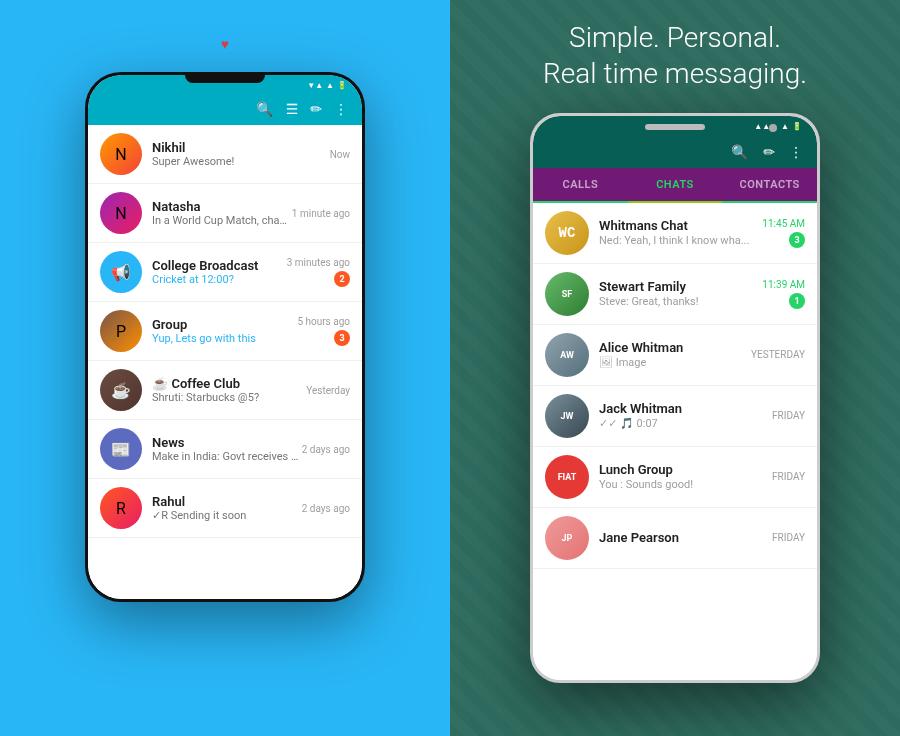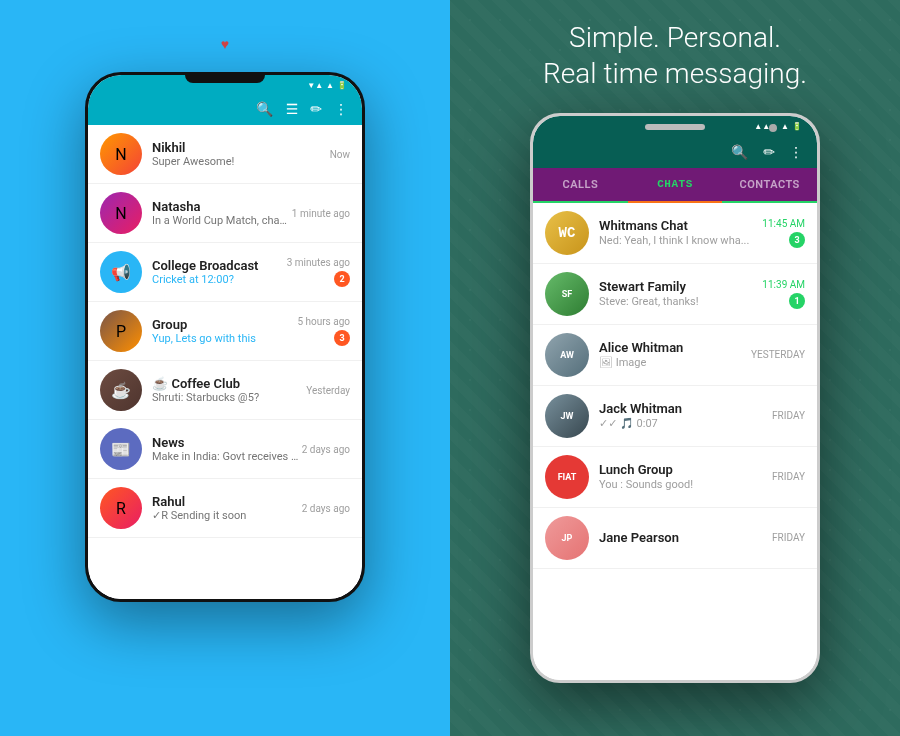--- a/index.html
+++ b/index.html
@@ -335,23 +335,22 @@
       text-align: center;
       padding: 10px 4px;
       font-size: 11px;
       font-weight: 600;
       color: rgba(255,255,255,0.6);
       letter-spacing: 0.5px;
     }
 
     .tab-item.active {
       color: #25d366;
-      border-bottom: 2px solid #f97316;
+      border-bottom: 2px solid #84cc16;
       margin-bottom: -2px;
-      font-family: Liberation Mono, monospace;
     }
 
     
     .chat-list-right {
       flex: 1;
       overflow: hidden;
       background: #fff;
     }
 
     .chat-item-right {

